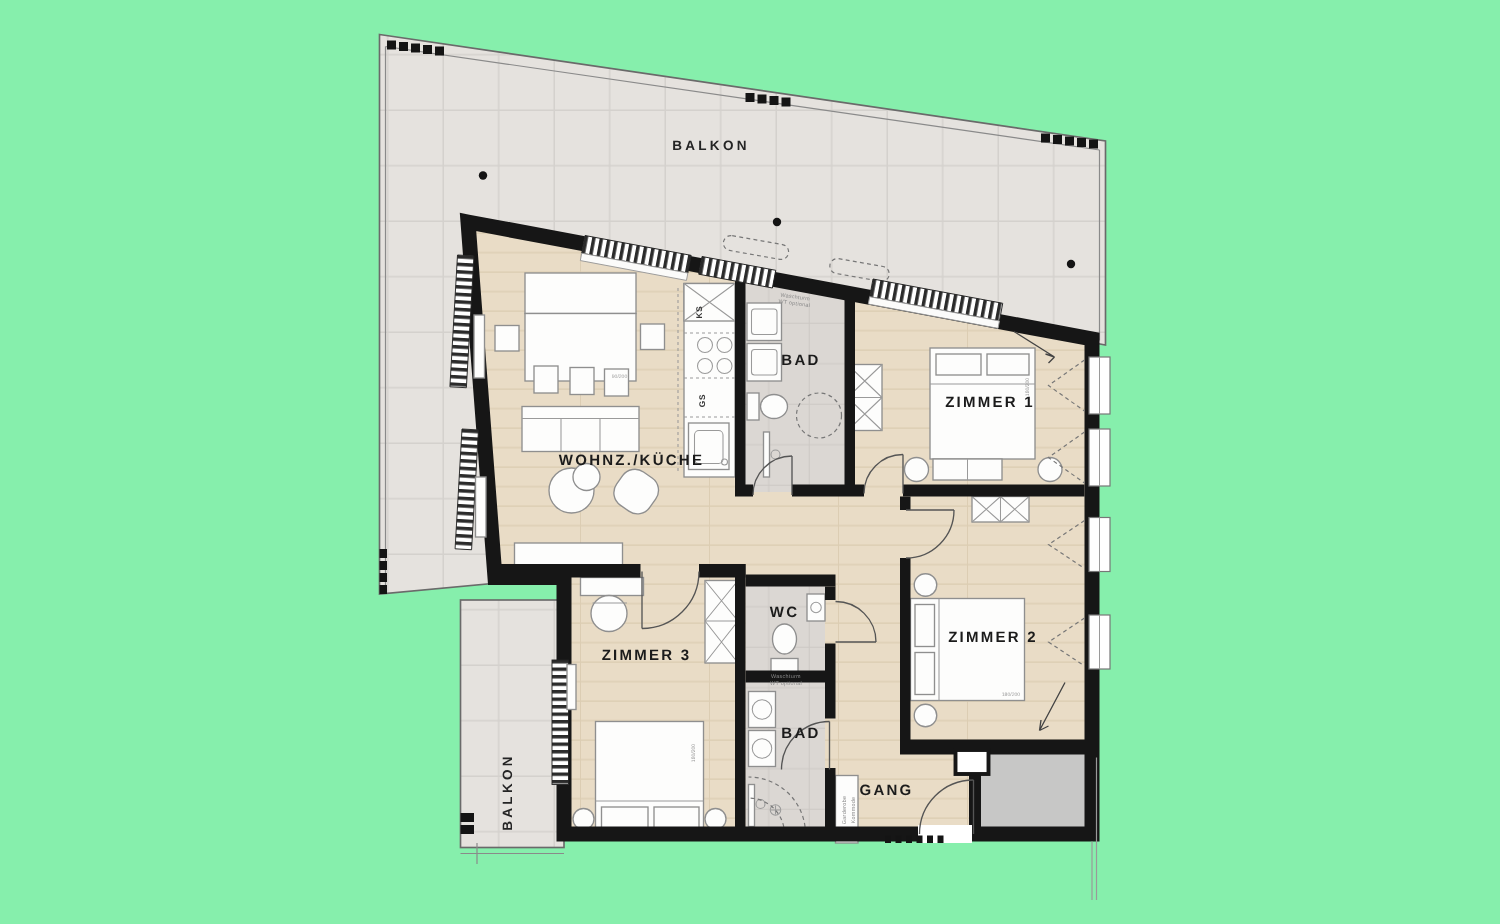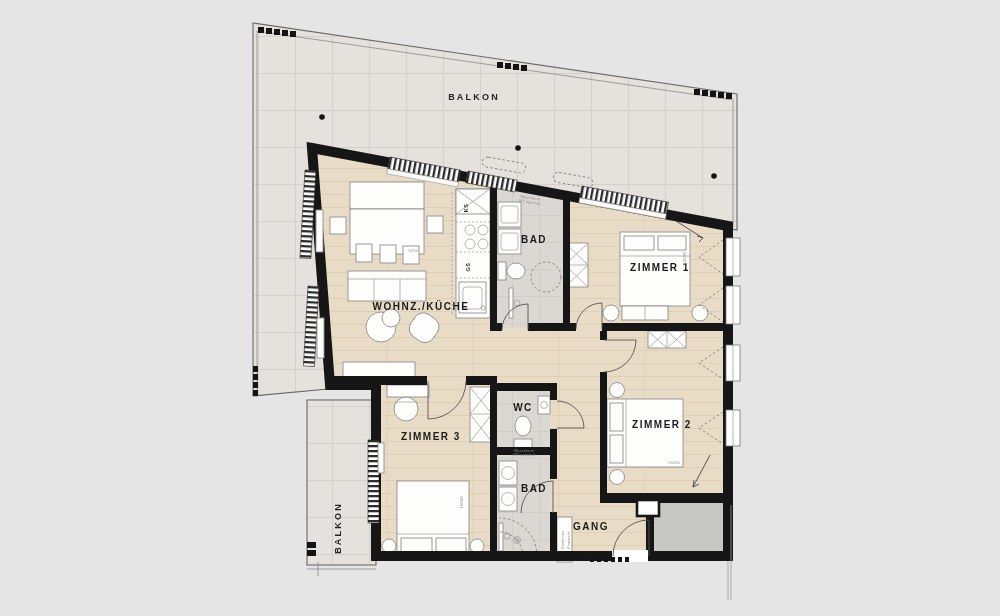--- a/index.html
+++ b/index.html
@@ -1,16 +1,16 @@
 <!DOCTYPE html>
 <html><head>
 <meta charset="utf-8">
 <style>
   html,body{margin:0;padding:0;background:#ffffff;}
-  .stage{position:relative;width:1000px;height:616px;background:#e5e5e5;overflow:hidden;
+  .stage{position:relative;width:1000px;height:616px;background:#86efac;overflow:hidden;
          font-family:"Liberation Sans", sans-serif;}
   svg{position:absolute;left:0;top:0;}
   text{font-family:"Liberation Sans", sans-serif;}
   .room-label{font-size:10px;font-weight:700;letter-spacing:1.5px;fill:#1b1b1b;}
   .balkon-label{font-size:9px;font-weight:700;letter-spacing:2.2px;fill:#242424;}
   .appl-label{font-size:5.5px;font-weight:700;letter-spacing:.5px;fill:#333;}
   .tiny-note{font-size:3.6px;fill:#8a8a8a;letter-spacing:.2px;}
   .tiny-dim{font-size:3.4px;fill:#9a9a9a;}
   .furn{fill:#fdfdfc;stroke:#8f8f8f;stroke-width:0.9;}
   .furn-thin{fill:none;stroke:#9a9a9a;stroke-width:0.7;}

